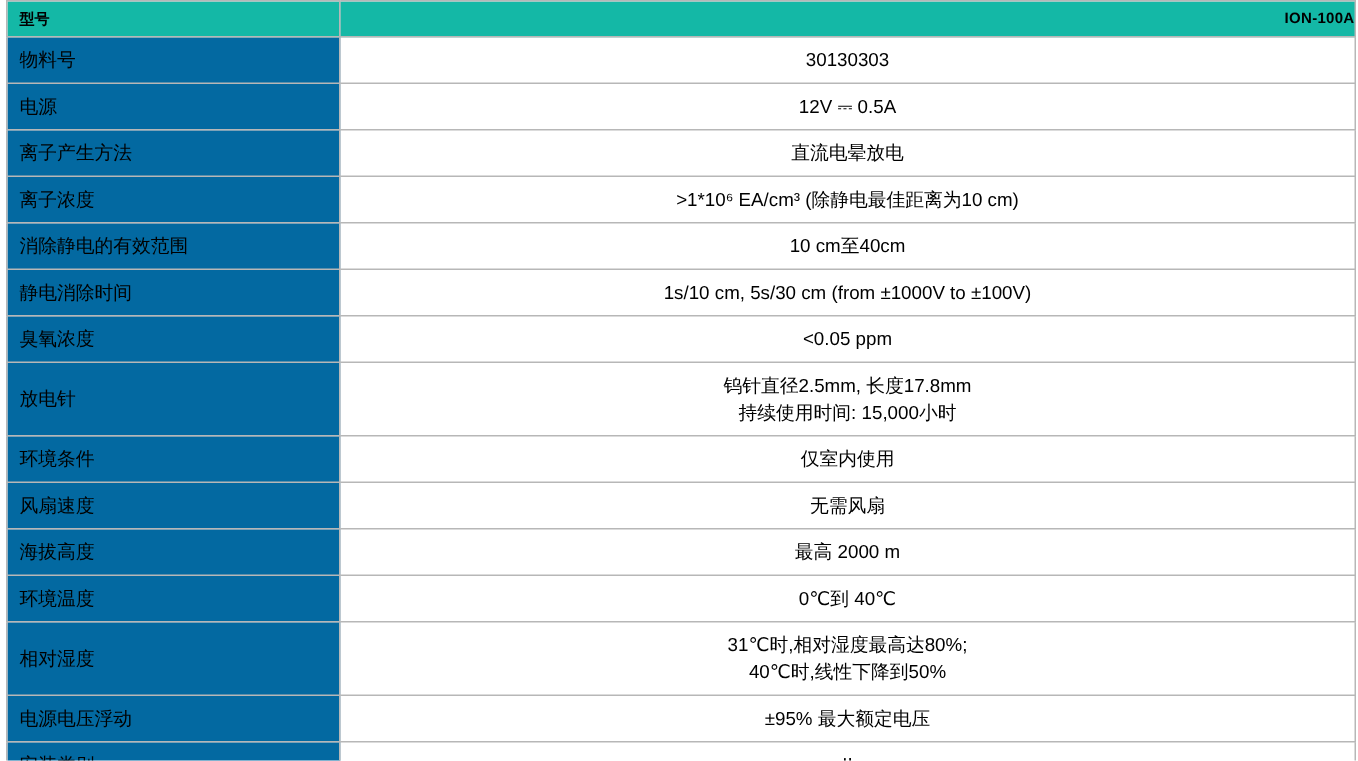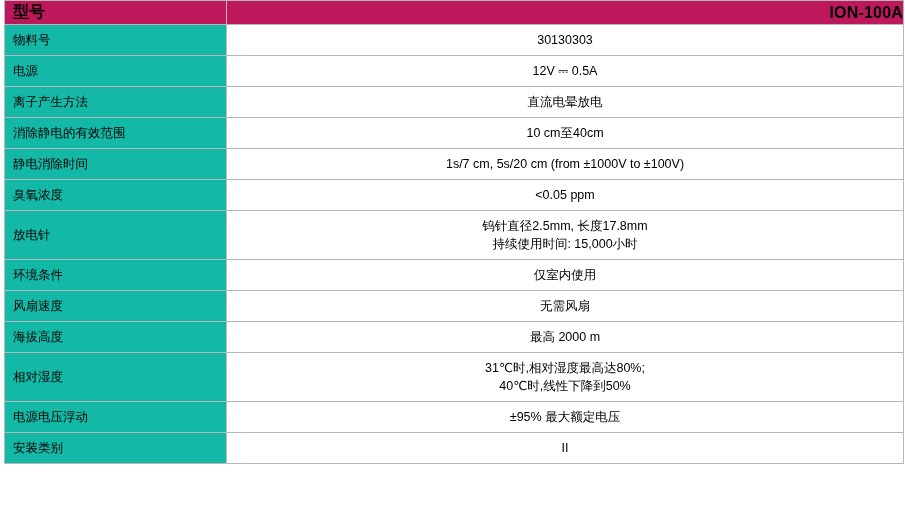--- a/index.html
+++ b/index.html
@@ -28,38 +28,38 @@
   table.spec-table col.c-label { width: 222px; }
   table.spec-table col.c-value { width: 677px; }
 
   table.spec-table th,
   table.spec-table td {
     border: 1px solid #b7b7b7;
     padding: 0;
     vertical-align: middle;
   }
   thead th {
-    background: #be185d;
+    background: #14b8a6;
     font-weight: bold;
     height: 23px;
-    font-size: 16px;
+    font-size: 10px;
   }
   thead th.head-label {
     text-align: left;
     padding-left: 8px;
   }
   thead th.head-value {
     text-align: right;
     letter-spacing: 0.2px;
   }
   tbody td.label-cell {
     text-align: left;
     padding: 4px 8px;
     line-height: 1.35;
-    background: #14b8a6;
+    background: #0369a1;
   }
   tbody td.value-cell {
     text-align: center;
     padding: 4px 24px;
     line-height: 1.45;
     background: #ffffff;
   }
   tbody tr.r-std td { height: 22px; }
   tbody tr.r-tall td { height: 40px; }
   .val-line { display: block; }
@@ -92,29 +92,35 @@
             <span class="val-line">12V ⎓ 0.5A</span>
           </td>
         </tr>
         <tr class="r-std">
           <td class="label-cell">离子产生方法</td>
           <td class="value-cell">
             <span class="val-line">直流电晕放电</span>
           </td>
         </tr>
         <tr class="r-std">
+          <td class="label-cell">离子浓度</td>
+          <td class="value-cell">
+            <span class="val-line">&gt;1*10⁶ EA/cm³ (除静电最佳距离为10 cm)</span>
+          </td>
+        </tr>
+        <tr class="r-std">
           <td class="label-cell">消除静电的有效范围</td>
           <td class="value-cell">
             <span class="val-line">10 cm至40cm</span>
           </td>
         </tr>
         <tr class="r-std">
           <td class="label-cell">静电消除时间</td>
           <td class="value-cell">
-            <span class="val-line">1s/7 cm, 5s/20 cm (from ±1000V to ±100V)</span>
+            <span class="val-line">1s/10 cm, 5s/30 cm (from ±1000V to ±100V)</span>
           </td>
         </tr>
         <tr class="r-std">
           <td class="label-cell">臭氧浓度</td>
           <td class="value-cell">
             <span class="val-line">&lt;0.05 ppm</span>
           </td>
         </tr>
         <tr class="r-tall">
           <td class="label-cell">放电针</td>
@@ -134,20 +140,26 @@
           <td class="value-cell">
             <span class="val-line">无需风扇</span>
           </td>
         </tr>
         <tr class="r-std">
           <td class="label-cell">海拔高度</td>
           <td class="value-cell">
             <span class="val-line">最高 2000 m</span>
           </td>
         </tr>
+        <tr class="r-std">
+          <td class="label-cell">环境温度</td>
+          <td class="value-cell">
+            <span class="val-line">0℃到 40℃</span>
+          </td>
+        </tr>
         <tr class="r-tall">
           <td class="label-cell">相对湿度</td>
           <td class="value-cell">
             <span class="val-line">31℃时,相对湿度最高达80%;</span>
             <span class="val-line">40℃时,线性下降到50%</span>
           </td>
         </tr>
         <tr class="r-std">
           <td class="label-cell">电源电压浮动</td>
           <td class="value-cell">

